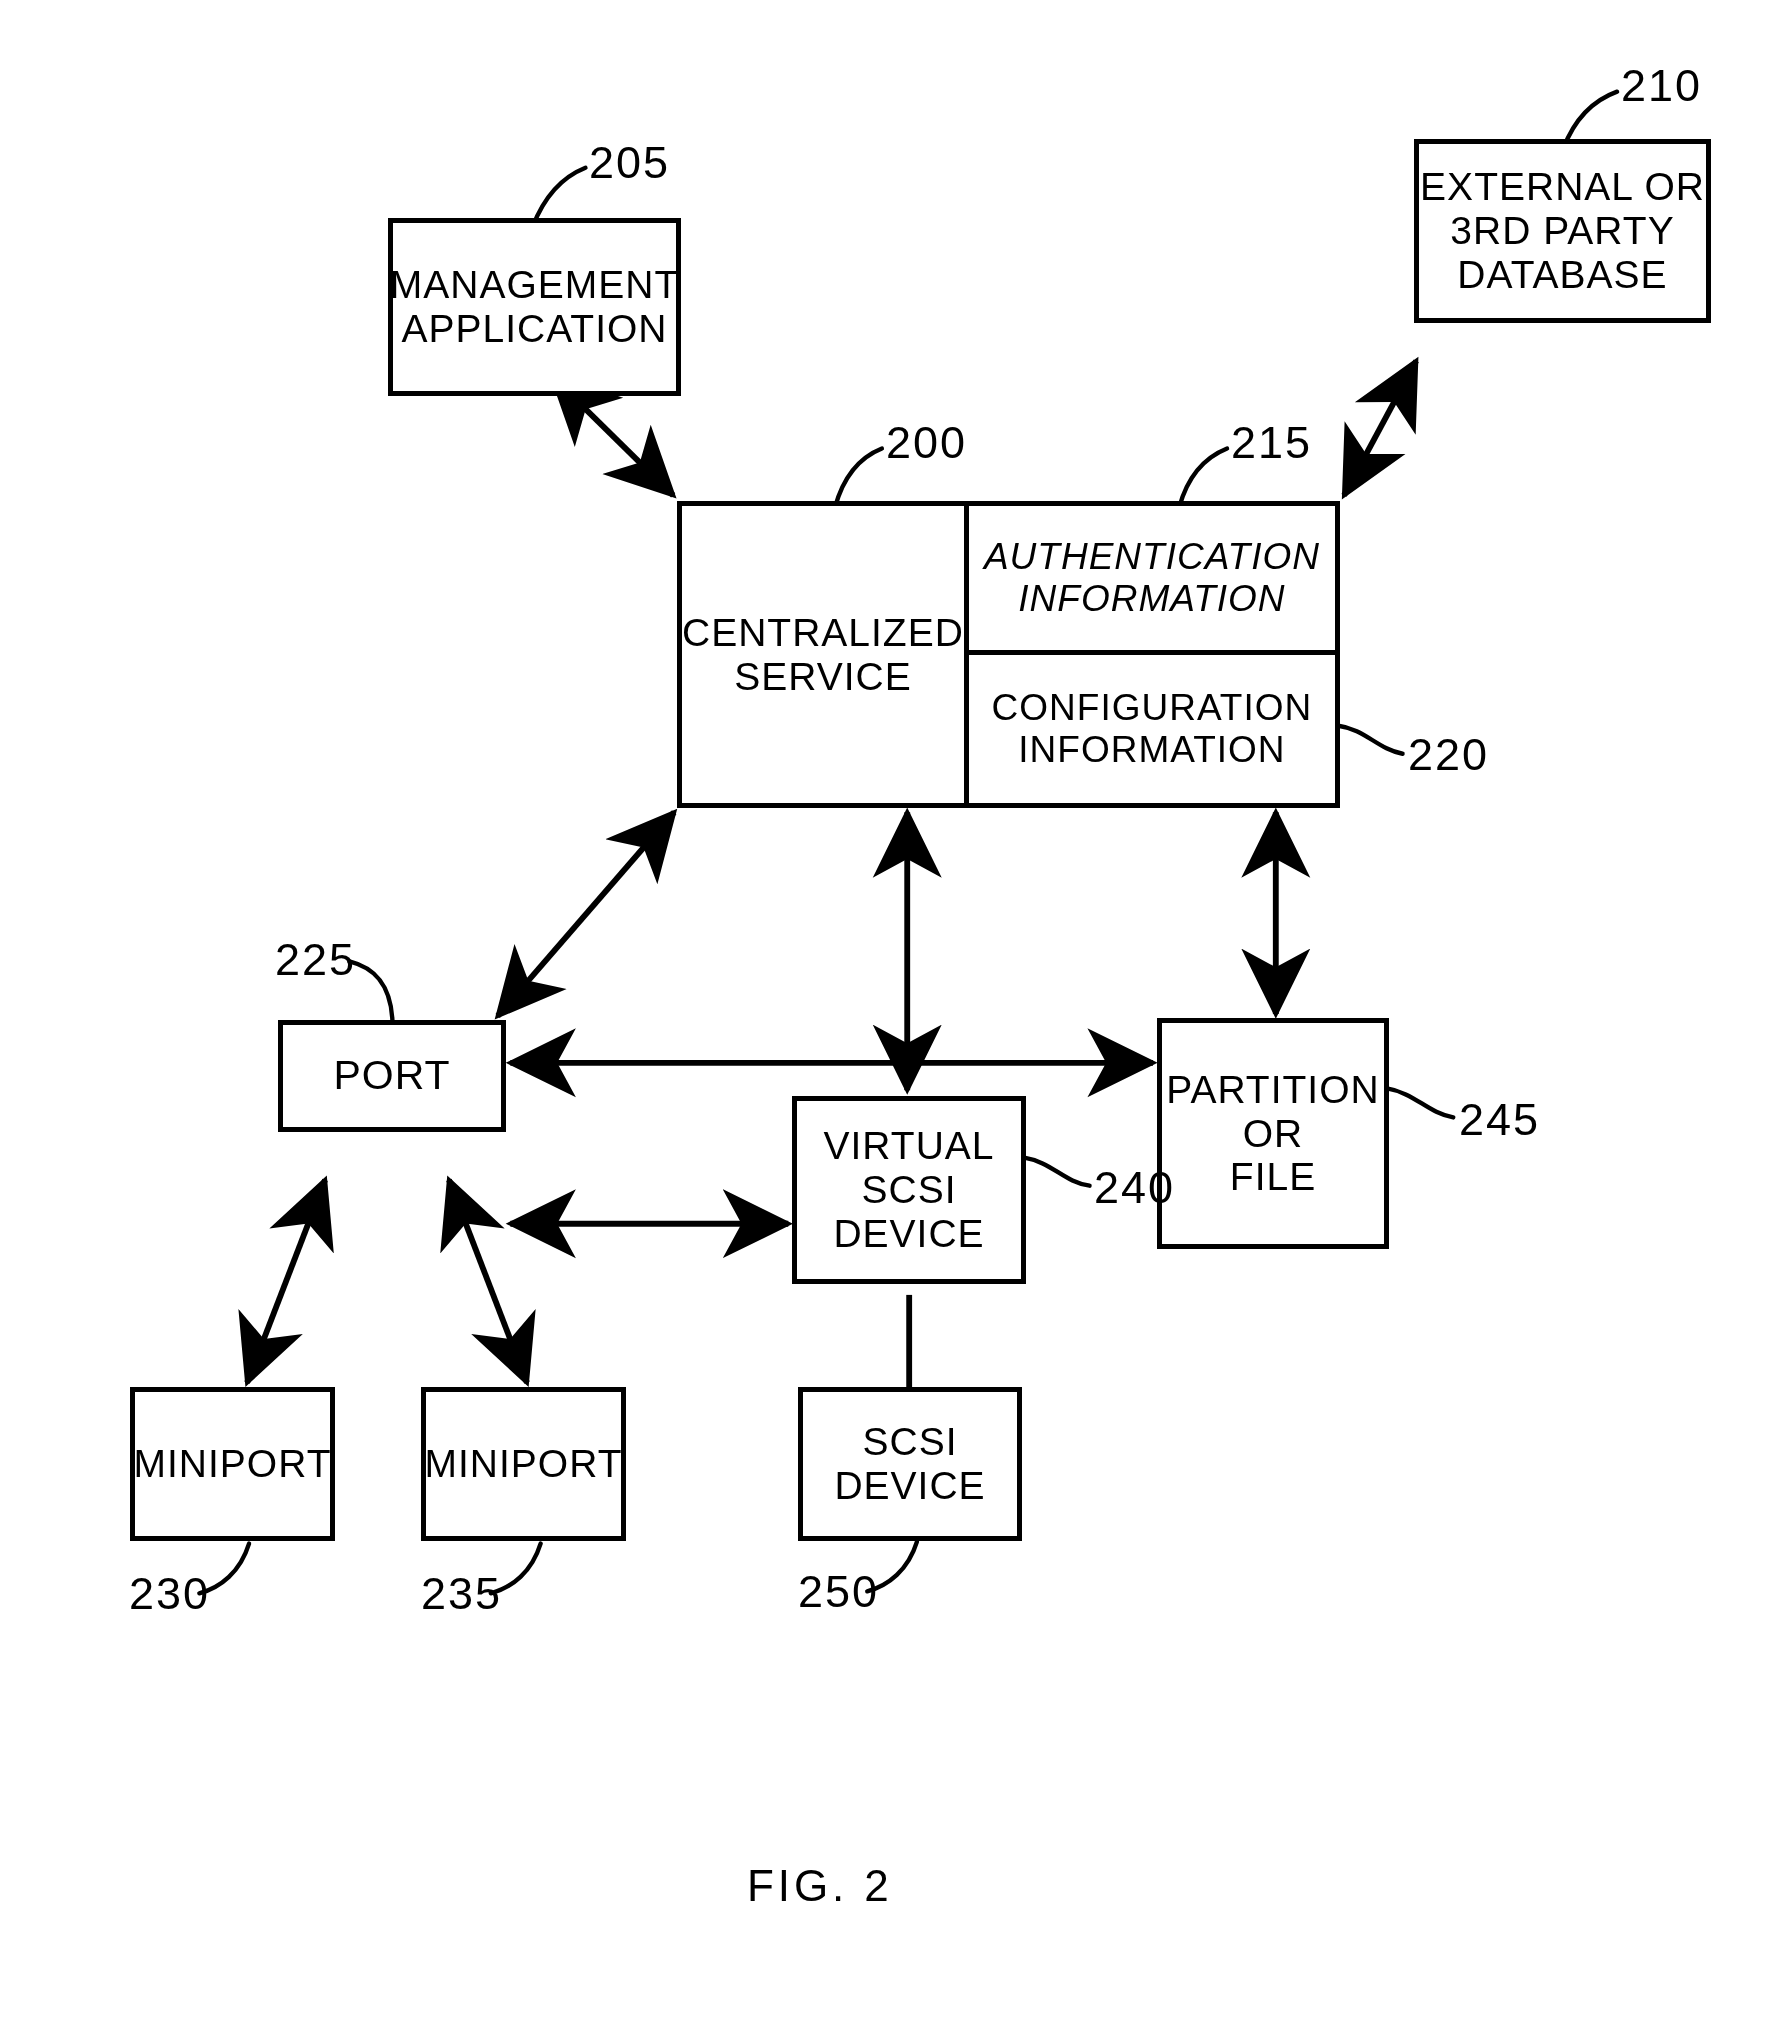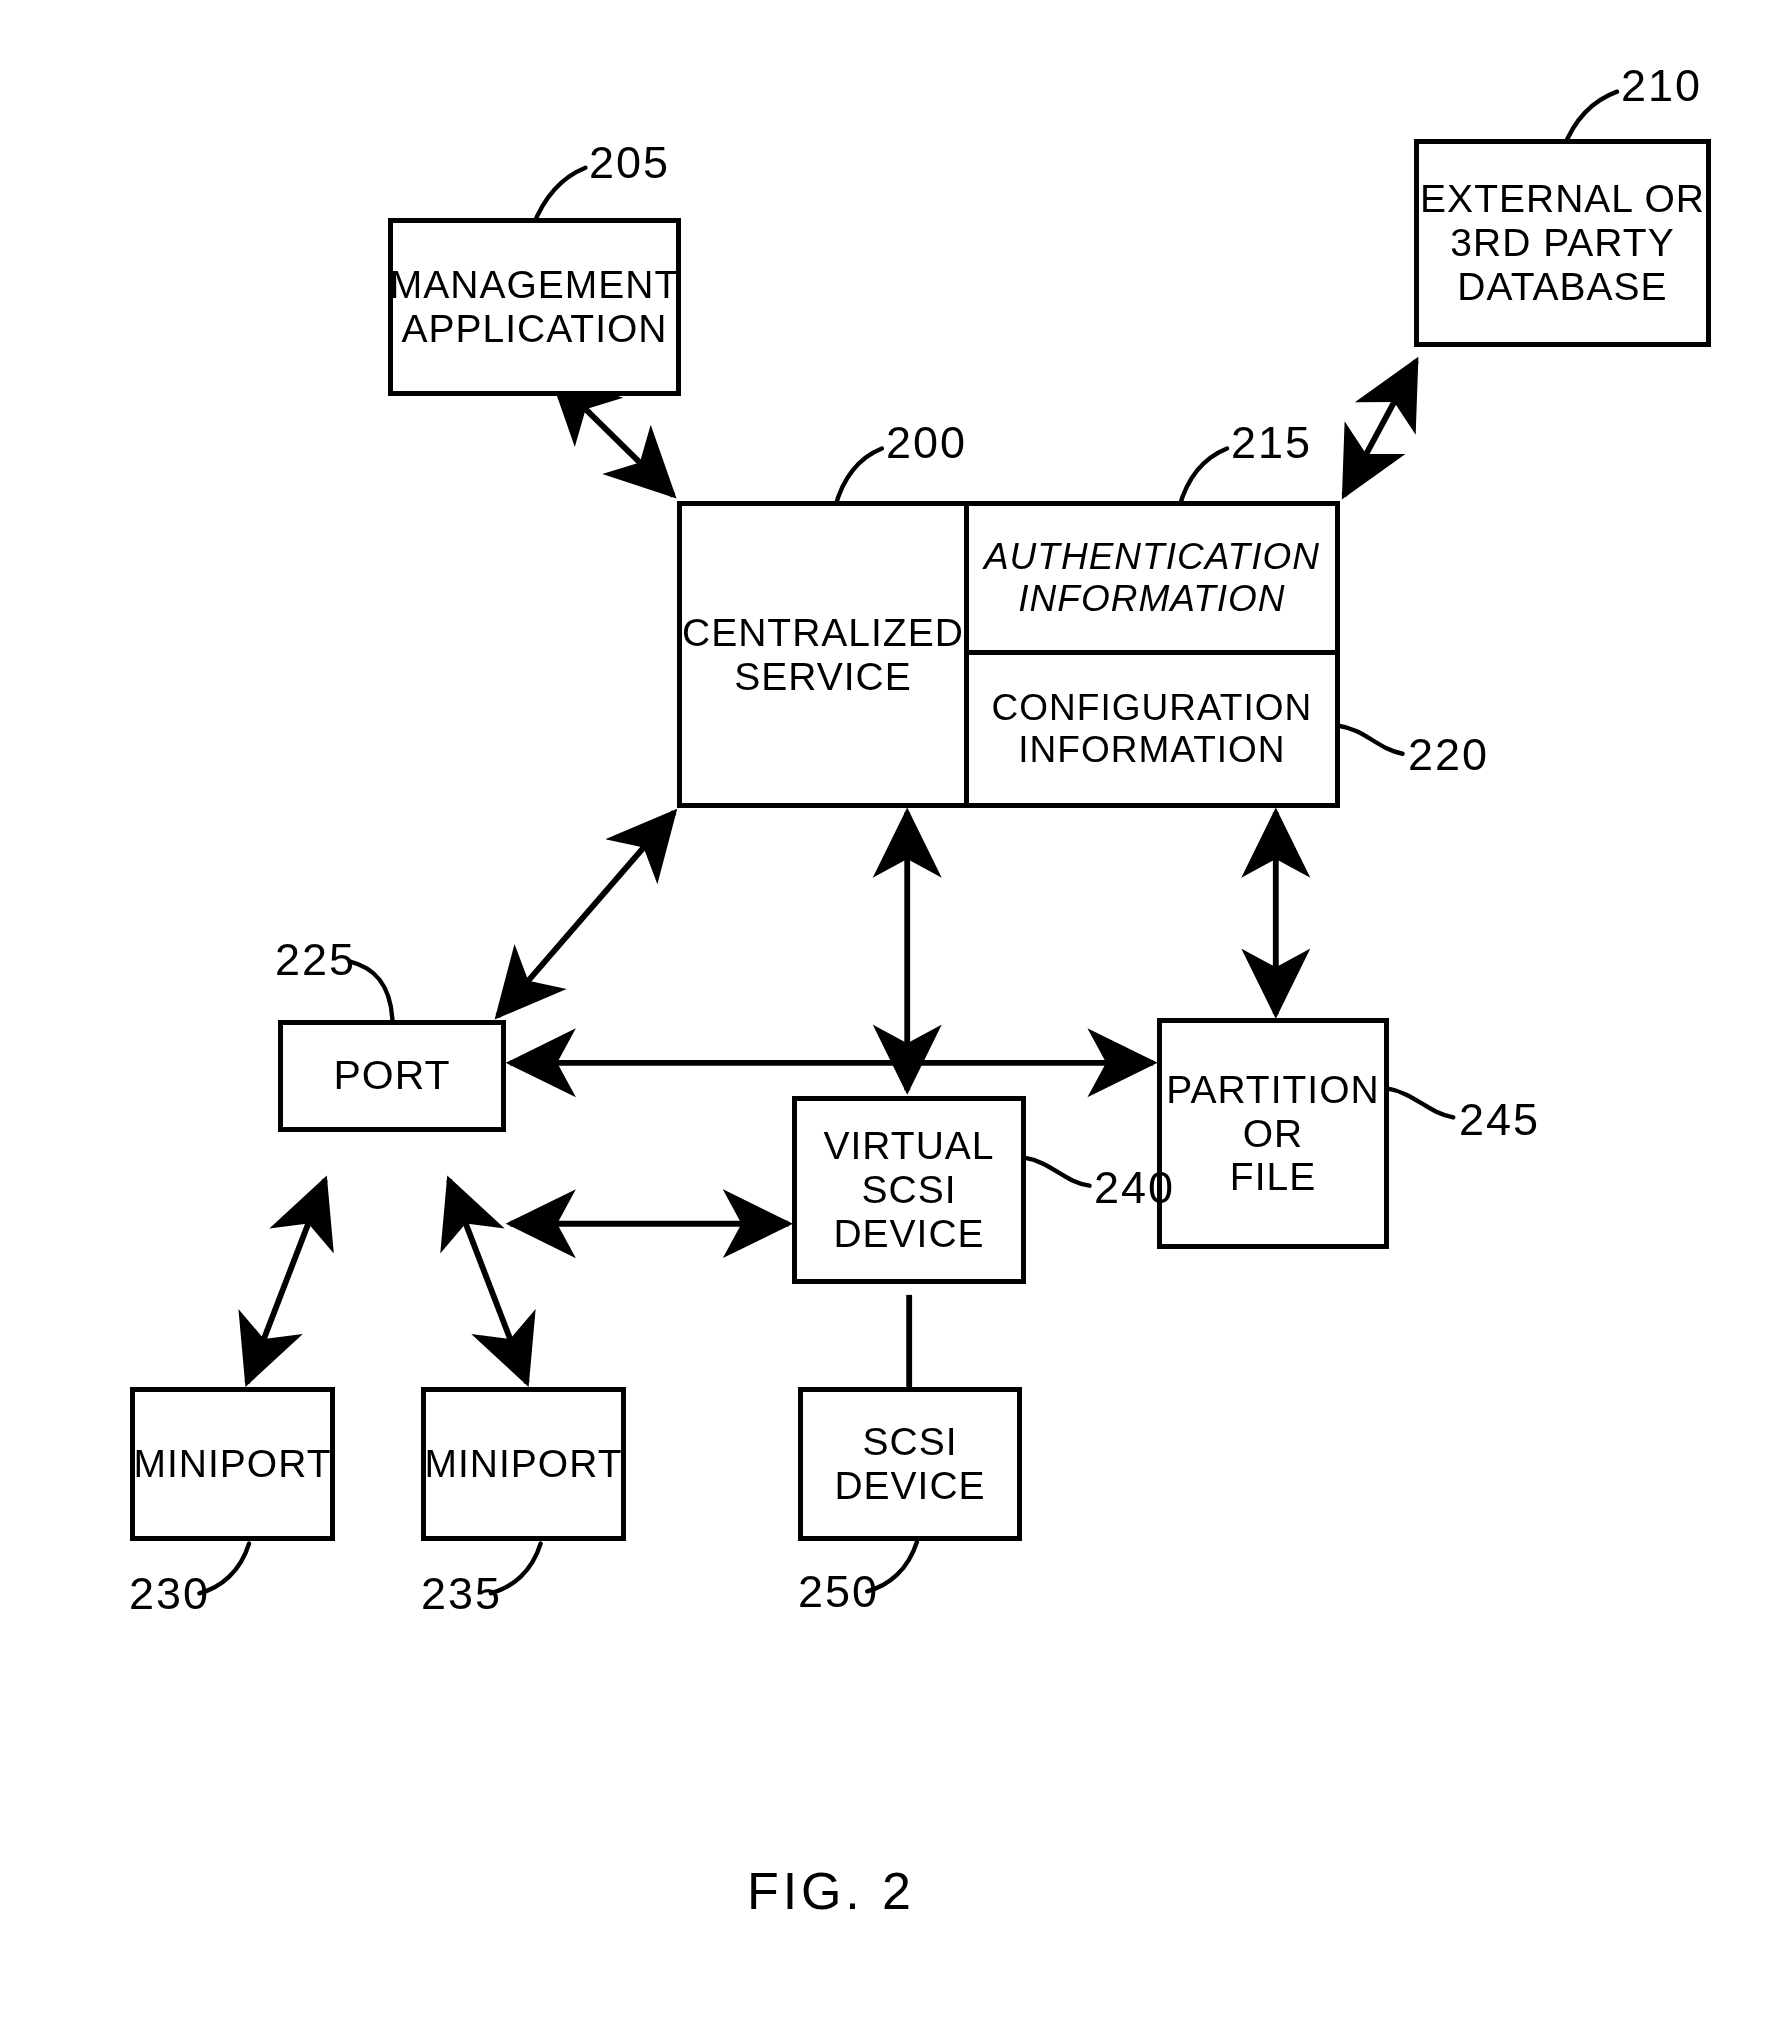--- a/index.html
+++ b/index.html
@@ -148,21 +148,21 @@
       <path d="M 1421,1116 C 1451,1121 1463,1141 1490,1146"></path>
       <path d="M 940,1581 C 931,1610 911,1626 889,1632"></path>
     </g>
   </svg>
 
   <div class="node" style="left:388px; top:218px; width:293px; height:178px; font-size:39px;">
     <span class="ln">MANAGEMENT</span>
     <span class="ln">APPLICATION</span>
   </div>
 
-  <div class="node" style="left:1414px; top:139px; width:297px; height:208px; font-size:39px;">
+  <div class="node" style="left:1414px; top:139px; width:297px; height:184px; font-size:39px;">
     <span class="ln">EXTERNAL OR</span>
     <span class="ln">3RD PARTY</span>
     <span class="ln">DATABASE</span>
   </div>
 
   <div class="composite" style="left:677px; top:501px; width:663px; height:307px;">
     <div class="left-cell" style="font-size:39px;">
       <div>
         <span class="ln">CENTRALIZED</span>
         <span class="ln">SERVICE</span>
@@ -228,16 +228,16 @@
   <div class="ref" style="left:129px; top:1568px; font-size:45px;">230</div>
 
   <div class="ref" style="left:421px; top:1568px; font-size:45px;">235</div>
 
   <div class="ref" style="left:1094px; top:1162px; font-size:45px;">240</div>
 
   <div class="ref" style="left:1459px; top:1094px; font-size:45px;">245</div>
 
   <div class="ref" style="left:798px; top:1566px; font-size:45px;">250</div>
 
-  <div class="fig-caption" style="left:747px; top:1861px; font-size:52px;">FIG. 2</div>
+  <div class="fig-caption" style="left:747px; top:1861px; font-size:44px;">FIG. 2</div>
 
 </div>
 
 
 </body></html>

